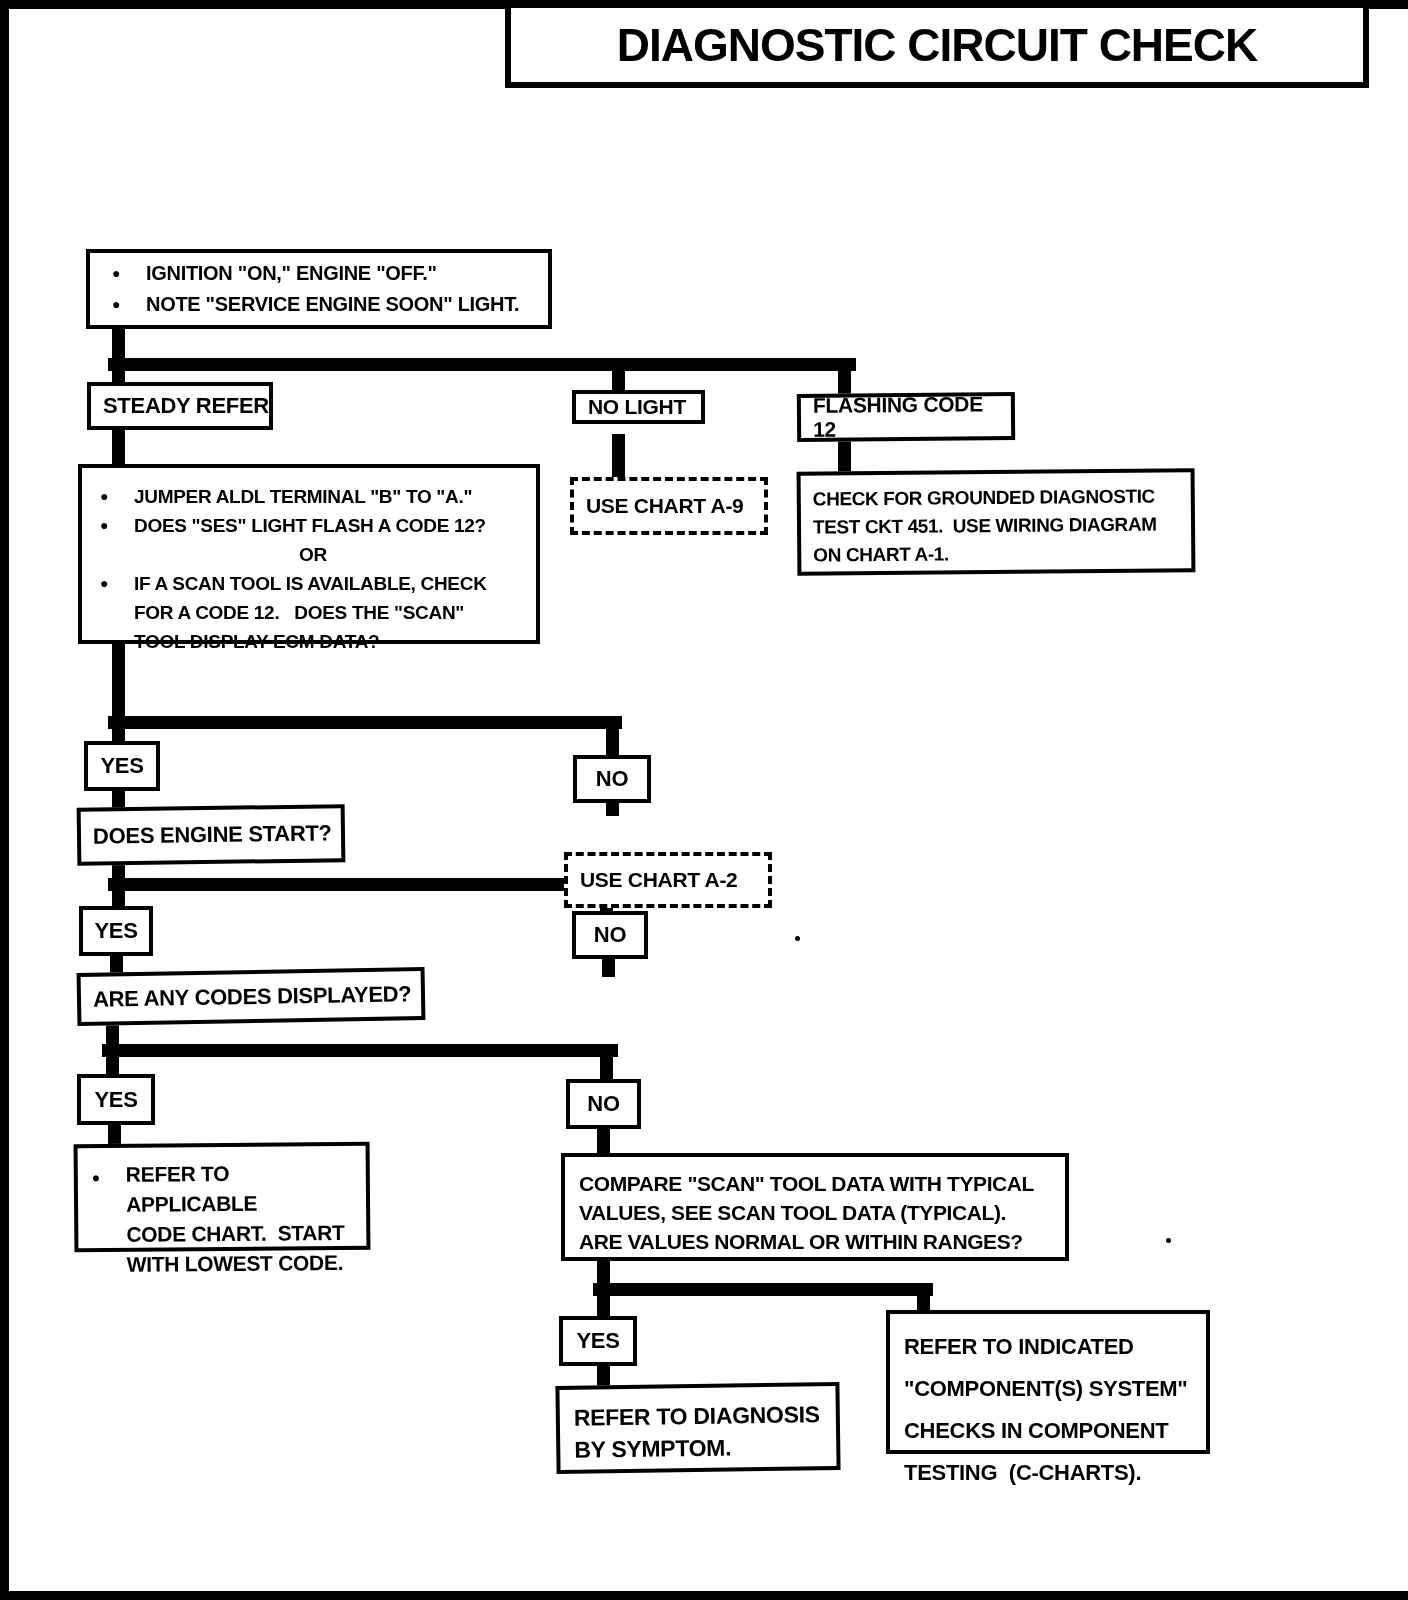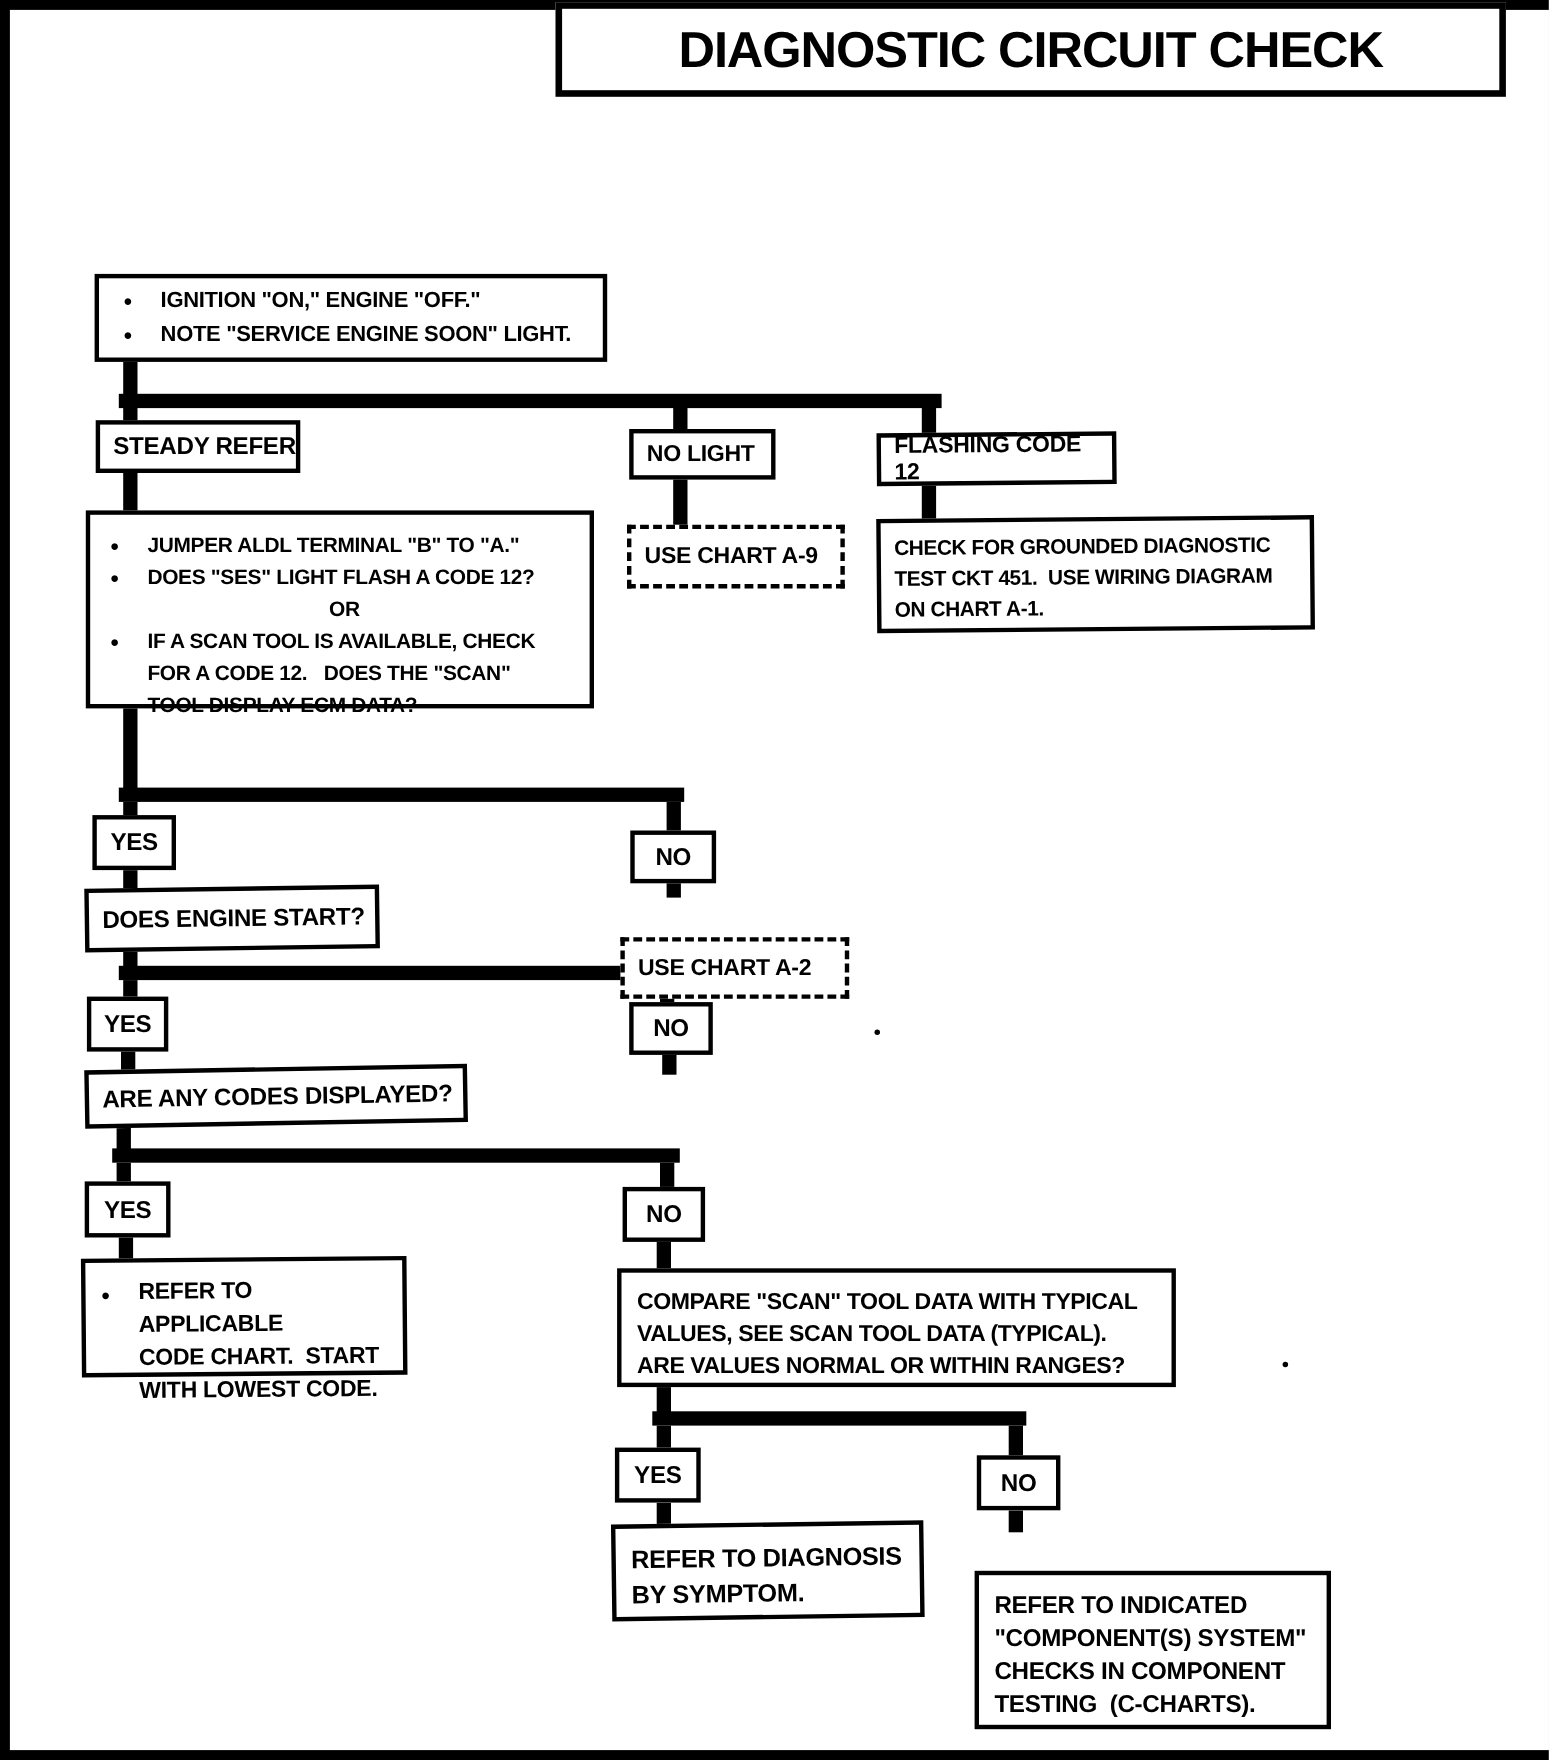--- a/index.html
+++ b/index.html
@@ -93,21 +93,21 @@
     </div>
     <div class="brow">
       <span class="bdot">●</span>
       <span class="btxt">NOTE "SERVICE ENGINE SOON" LIGHT.</span>
     </div>
   </div>
 
   <div class="box lbl" style="left:87px;top:382px;width:186px;height:48px;font-size:22px">
     <span>STEADY REFER</span>
   </div>
-  <div class="box lbl" style="left:572px;top:390px;width:133px;height:46px">
+  <div class="box lbl" style="left:572px;top:390px;width:133px;height:34px">
     <span>NO LIGHT</span>
   </div>
   <div class="box lbl tilt-c" style="left:797px;top:393px;width:218px;height:48px">
     <span>FLASHING CODE 12</span>
   </div>
 
   <div class="box" style="left:78px;top:464px;width:462px;height:180px;padding:14px 8px 8px 16px;font-size:19px;line-height:29px">
     <div class="brow">
       <span class="bdot">●</span>
       <span class="btxt">JUMPER ALDL TERMINAL "B" TO "A."</span>
@@ -164,20 +164,20 @@
 
   <div class="box pre" style="left:561px;top:1153px;width:508px;height:108px;padding:12px 14px;font-size:21px;line-height:29px;letter-spacing:-0.4px">COMPARE "SCAN" TOOL DATA WITH TYPICAL
 VALUES, SEE SCAN TOOL DATA (TYPICAL).
 ARE VALUES NORMAL OR WITHIN RANGES?</div>
 
   <div class="box ctr" style="left:559px;top:1316px;width:78px;height:50px">YES</div>
   <div class="box ctr" style="left:888px;top:1323px;width:76px;height:50px">NO</div>
 
   <div class="box pre tilt-a" style="left:556px;top:1384px;width:284px;height:88px;padding:12px 14px;font-size:23px;line-height:32px">REFER TO DIAGNOSIS
 BY SYMPTOM.</div>
-  <div class="box pre" style="left:886px;top:1428px;width:324px;height:144px;padding:12px 14px;font-size:22px;line-height:30px">REFER TO INDICATED
+  <div class="box pre" style="left:886px;top:1310px;width:324px;height:144px;padding:12px 14px;font-size:22px;line-height:42px">REFER TO INDICATED
 "COMPONENT(S) SYSTEM"
 CHECKS IN COMPONENT
 TESTING  (C-CHARTS).</div>
 
   <div class="speck" style="left:795px;top:936px"></div>
   <div class="speck" style="left:1166px;top:1238px"></div>
 </div>
 
 </body></html>

